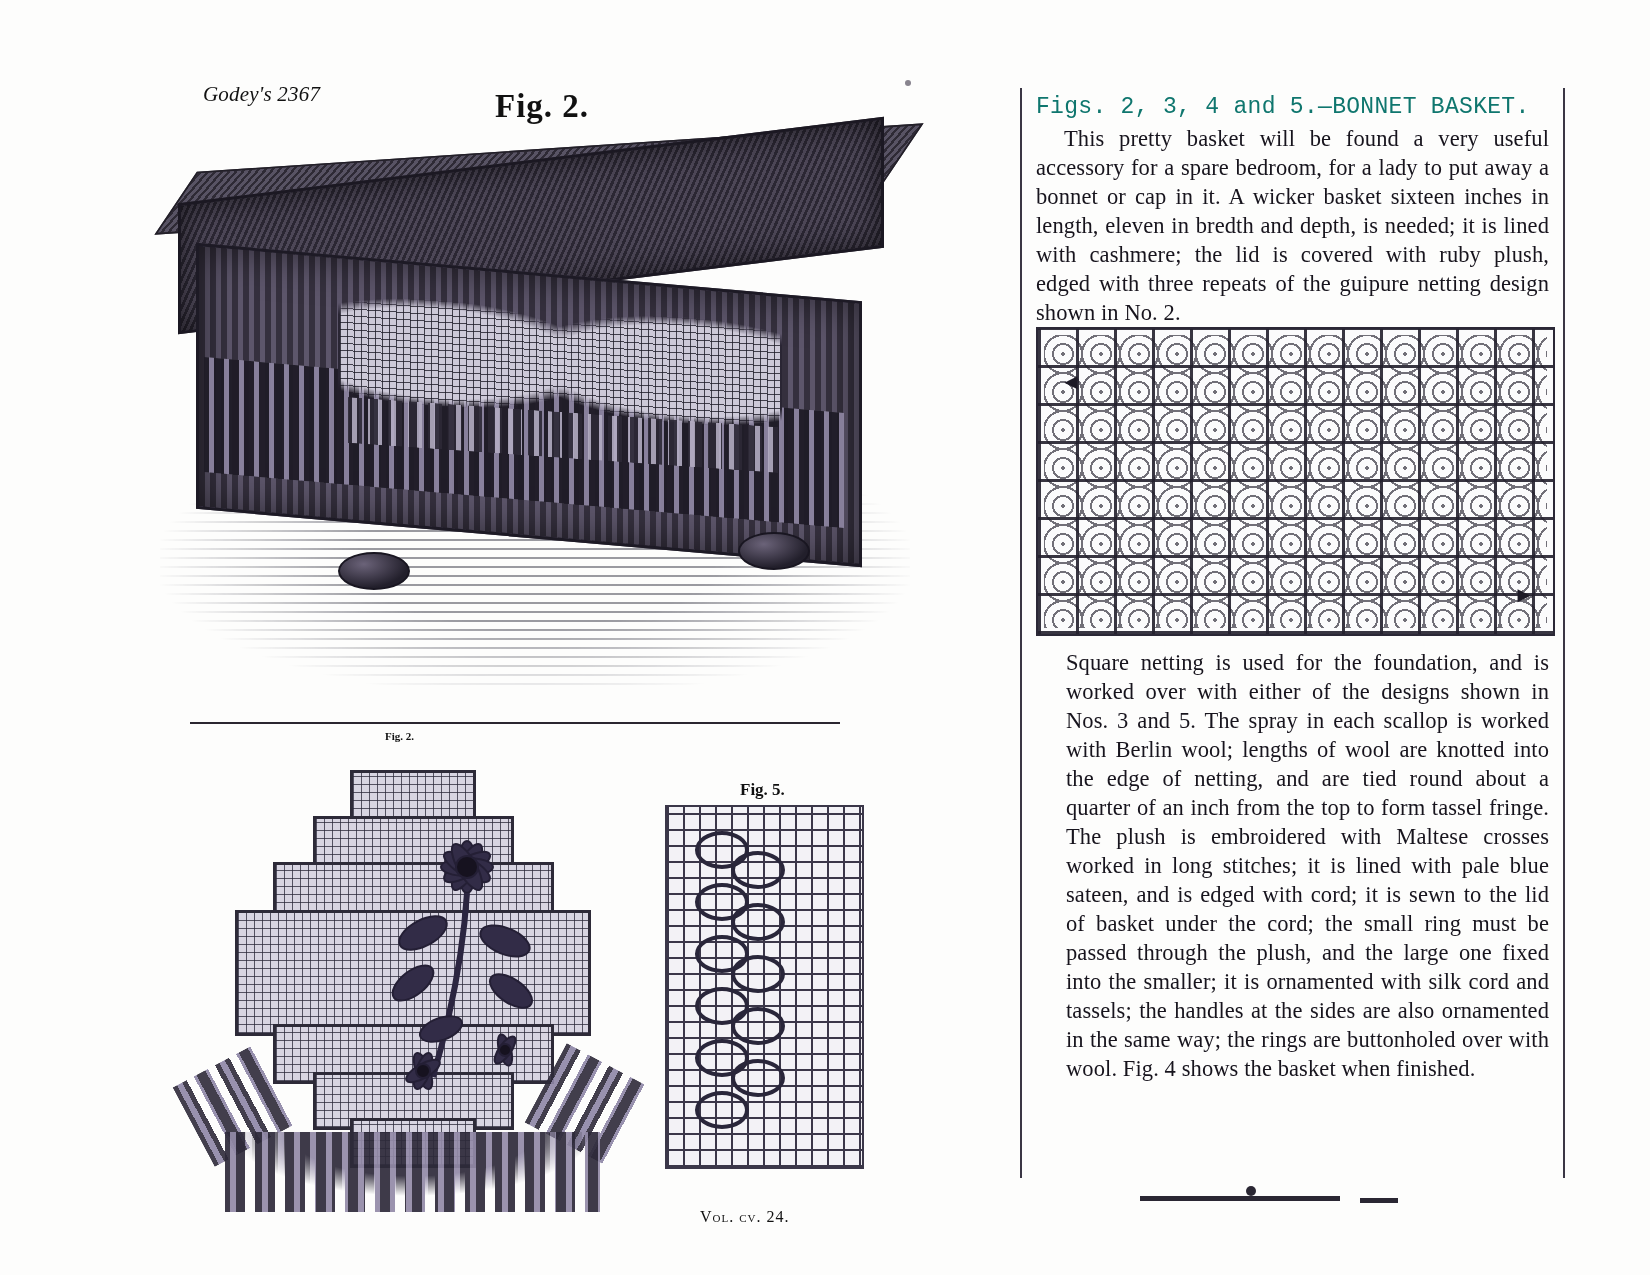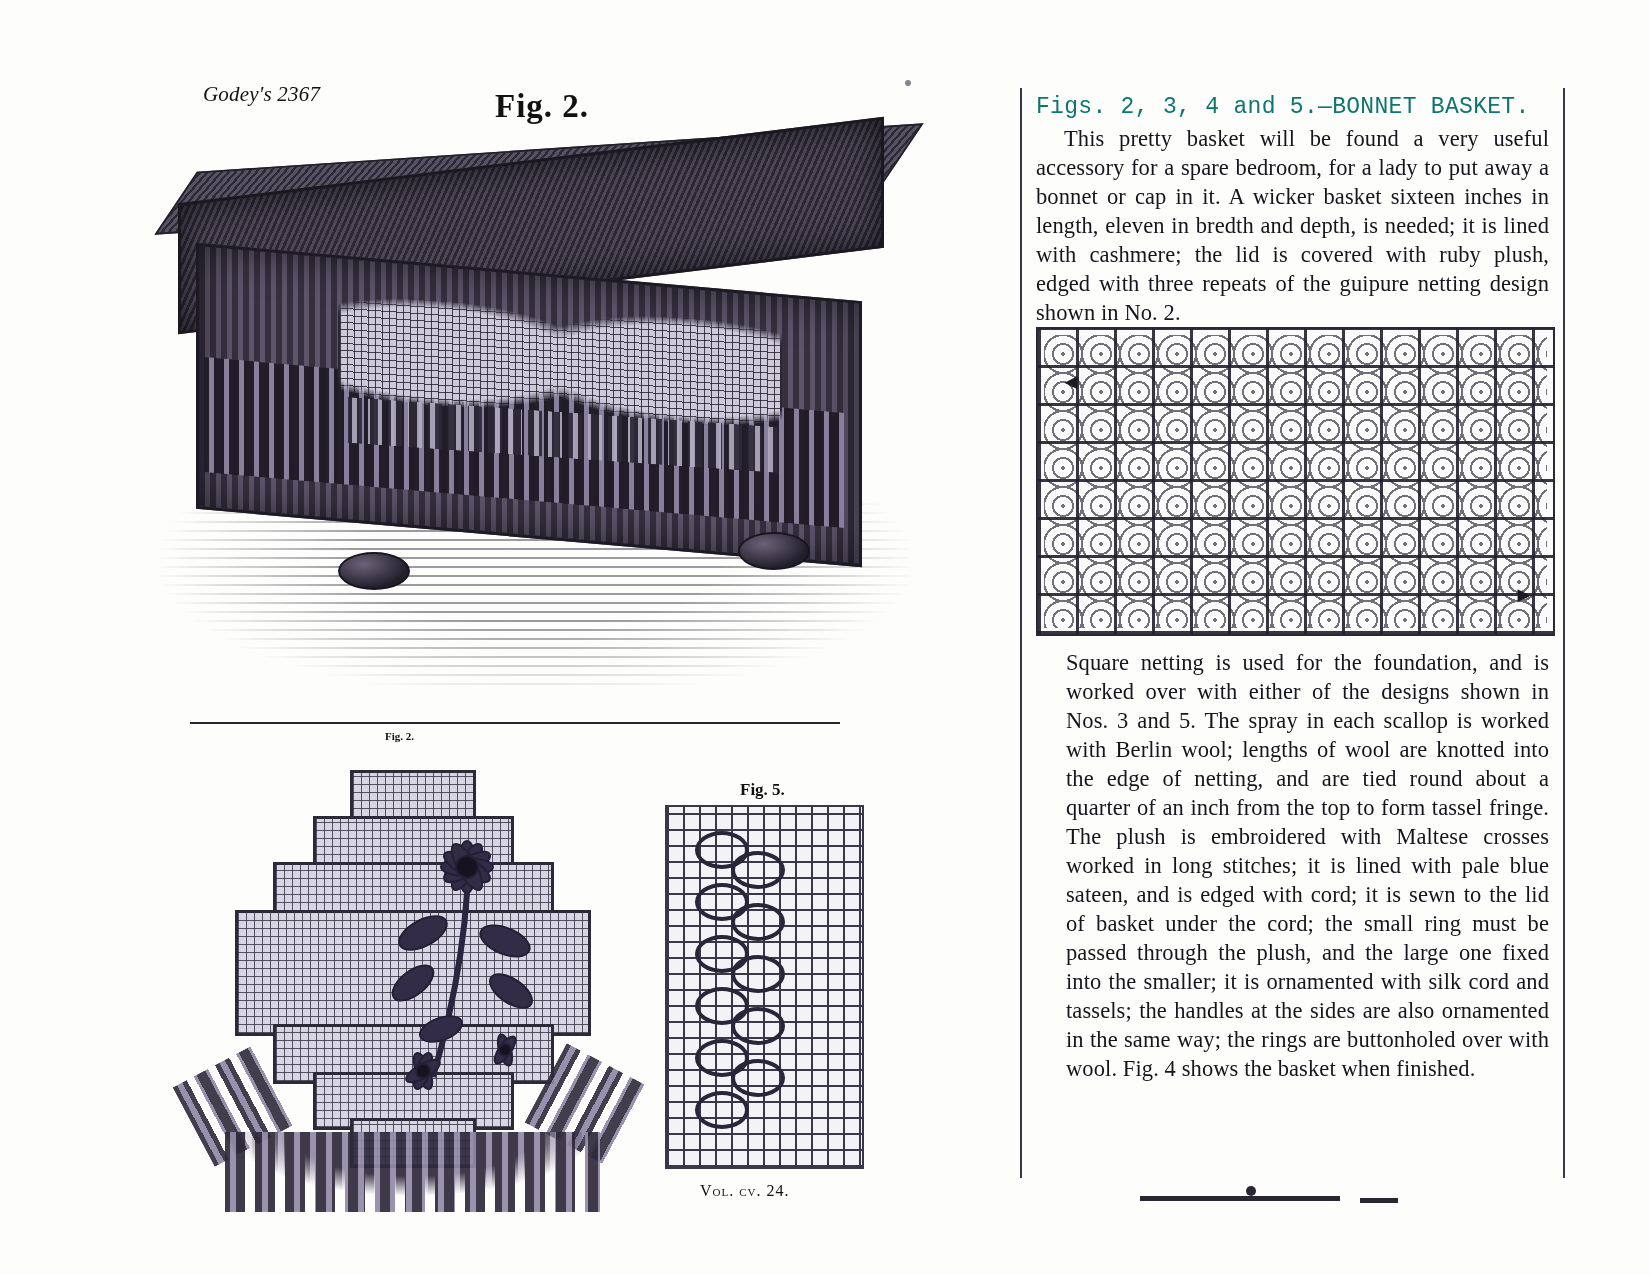--- a/index.html
+++ b/index.html
@@ -290,21 +290,21 @@
     position: absolute;
     width: 46px;
     height: 30px;
     border: 4px solid #29263a;
     border-radius: 50%;
     background: transparent;
   }
   .vol-line {
     position: absolute;
     left: 560px;
-    top: 1112px;
+    top: 1138px;
     font-size: 16px;
     letter-spacing: 1px;
     color: #111;
     font-variant: small-caps;
   }
 
   
   .right-col {
     position: absolute;
     left: 1020px;

